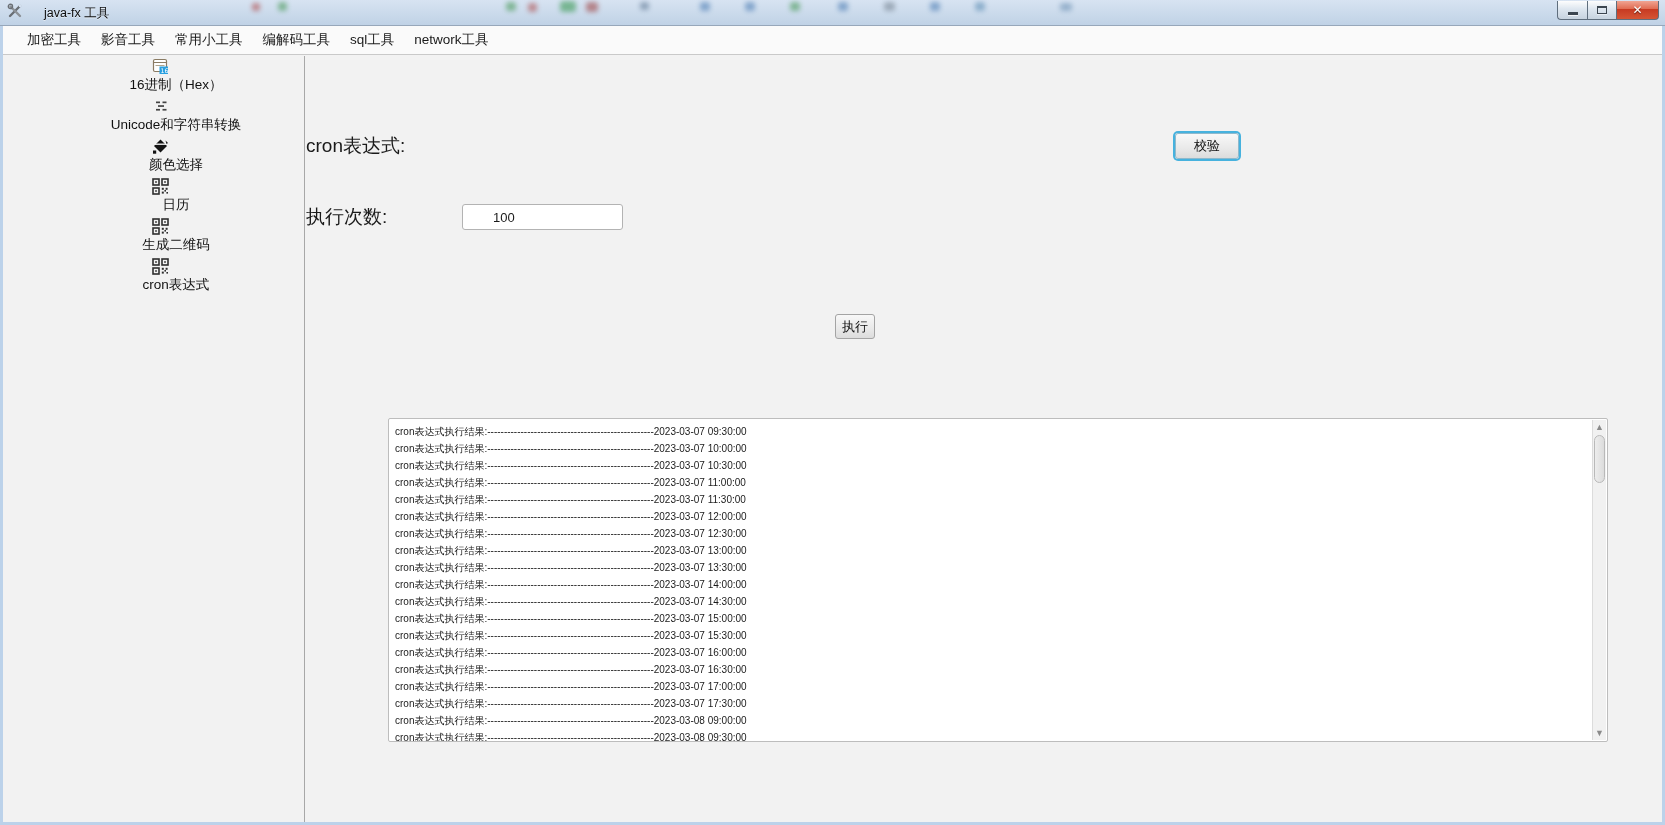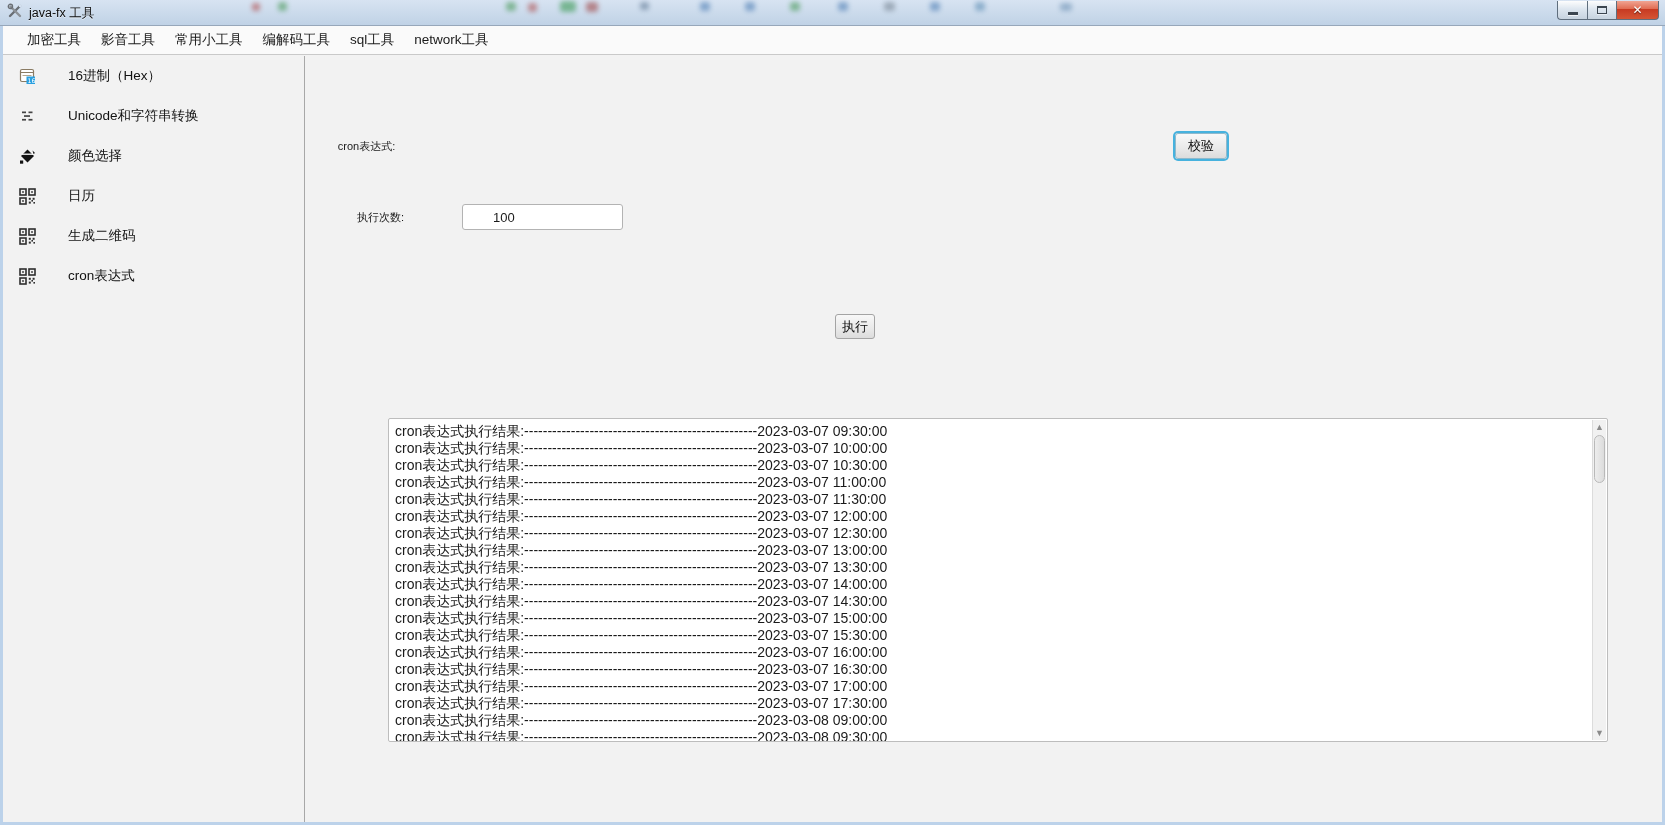--- a/index.html
+++ b/index.html
@@ -5,21 +5,21 @@
   * { margin:0; padding:0; box-sizing:border-box; }
   html,body { width:1665px; height:825px; overflow:hidden;
     font-family:"Liberation Sans","DejaVu Sans",sans-serif; }
   body { position:relative; background:#f2f2f2; }
 
   
   .window { position:absolute; inset:0; box-shadow: inset 0 0 0 1px #5f6e7d; }
   .titlebar { position:absolute; top:0; left:0; right:0; height:26px;
     background:linear-gradient(#d7e3f2,#c9d9ea 60%,#c0d2e6);
     border-bottom:1px solid #97a7ba; overflow:hidden; }
-  .title-left { position:absolute; left:7px; top:0; height:26px; display:flex; align-items:center; gap:6px; }
+  .title-left { position:absolute; left:7px; top:0; height:26px; display:flex; align-items:center; gap:21px; }
   .app-title { font-size:12.5px; color:#0c0c0c; text-shadow:0 1px 0 rgba(255,255,255,.55); }
   .blob { position:absolute; border-radius:3px; filter:blur(2.5px); opacity:.6; }
 
   .win-controls { position:absolute; top:1px; right:6px; display:flex; }
   .win-btn { height:19px; border:1px solid #5f6e7d; border-top:none;
     display:flex; align-items:center; justify-content:center; cursor:default; }
   .win-btn.min { width:30px; border-radius:0 0 0 4px;
     background:linear-gradient(#fdfdfd,#dde6ef 45%,#c7d3df); border-right:none; }
   .win-btn.max { width:30px; background:linear-gradient(#fdfdfd,#dde6ef 45%,#c7d3df); }
   .win-btn.close { width:42px; border-radius:0 0 4px 0; border-left:none;
@@ -34,42 +34,42 @@
     background:#f2f2f2; }
 
   
   .menubar { position:absolute; top:0; left:0; right:0; height:29px; background:#fafafa;
     border-bottom:1px solid #c9c9c9; display:flex; align-items:center; padding-left:14px; }
   .menu-item { font-size:13.5px; color:#1a1a1a; padding:0 10px; height:100%; display:flex; align-items:center; cursor:default; }
 
   
   .sidebar { position:absolute; top:30px; left:0; width:302px; bottom:0;
     background:#f2f2f2; border-right:1px solid #a8a8a8; }
-  .side-item { height:40px; display:flex; align-items:center; padding-left:14px; cursor:default; }
+  .side-item { height:40px; display:flex; align-items:center; padding-left:14px; cursor:default;flex-direction:column; }
   .side-icon { width:20px; height:20px; display:flex; align-items:center; justify-content:center; flex:0 0 20px; }
   .side-label { margin-left:31px; font-size:13.5px; color:#111; }
 
   
   .main { position:absolute; top:30px; left:303px; right:0; bottom:0; background:#f2f2f2; }
 
   .form-label { position:absolute; left:0; width:121px; height:26px; line-height:26px;
-    text-align:center; font-size:11px; color:#1a1a1a; }
+    text-align:left; font-size:19px; color:#1a1a1a; }
   .text-input { position:absolute; height:26px; border:1px solid #b3b3b3; border-radius:3px;
     background:#fff; font-size:13px; color:#1a1a1a; padding:0 7px;
     font-family:"Liberation Sans","DejaVu Sans",sans-serif; outline:none; }
   .btn { border:1px solid #a4a4a4; border-radius:3px; background:linear-gradient(#f8f8f8,#e9e9e9 60%,#dcdcdc);
     font-size:13px; color:#111; font-family:"Liberation Sans","DejaVu Sans",sans-serif; cursor:default; }
   .btn.focused { box-shadow:0 0 0 2px #47b2de; border-color:#8fb9cc; }
 
   
   .results { position:absolute; left:82px; top:362px; width:1220px; height:324px;
     background:#fff; border:1px solid #bdbdbd; border-radius:2px; overflow:hidden; }
   .results-text { position:absolute; left:0; top:0; right:15px; bottom:0; overflow:hidden;
     padding:4px 0 0 6px; }
-  .result-line { font-size:14px; line-height:17px; color:#1a1a1a; white-space:pre; }
+  .result-line { font-size:10px; line-height:17px; color:#1a1a1a; white-space:pre; }
   .vscroll { position:absolute; top:1px; right:1px; bottom:1px; width:14px;
     background:#f1f1f1; border-left:1px solid #dcdcdc; }
   .scroll-arrow { position:absolute; left:0; width:13px; height:14px; color:#8a8a8a;
     font-size:9px; display:flex; align-items:center; justify-content:center; }
   .scroll-arrow.up { top:0; }
   .scroll-arrow.down { bottom:0; }
   .scroll-thumb { position:absolute; left:1px; top:15px; width:11px; height:48px;
     background:linear-gradient(90deg,#ededed,#dcdcdc); border:1px solid #b9b9b9; border-radius:6px; }
 </style>
 </head>
@@ -218,23 +218,23 @@
       <rect x="15.4" y="15" width="1.6" height="1.6" fill="#2e2e2e"></rect>
     </svg>
   </span>
           <span class="side-label">cron表达式</span>
         </div>
       </div>
 
     <div class="main">
 
       <div class="form-label" style="top:77px;">cron表达式:</div>
-      <button class="btn focused" style="position:absolute; left:869px; top:77px; width:52px; height:26px;">校验</button>
-
-      <div class="form-label" style="top:148px;padding-left:28px;">执行次数:</div>
+      <button class="btn focused" style="position:absolute; left:869px; top:77px; width:64px; height:26px;">校验</button>
+
+      <div class="form-label" style="top:148px;">执行次数:</div>
       <input class="text-input" style="left: 156px; top: 148px; width: 161px; padding-left: 30px;" type="text" value="100">
 
       <button class="btn" style="position:absolute; left:529px; top:222px; width:40px; height:25px;margin-top:36px;">执行</button>
 
       <div class="results">
         <div class="results-text">
             <div class="result-line">cron表达式执行结果:--------------------------------------------------2023-03-07 09:30:00</div>
             <div class="result-line">cron表达式执行结果:--------------------------------------------------2023-03-07 10:00:00</div>
             <div class="result-line">cron表达式执行结果:--------------------------------------------------2023-03-07 10:30:00</div>
             <div class="result-line">cron表达式执行结果:--------------------------------------------------2023-03-07 11:00:00</div>

